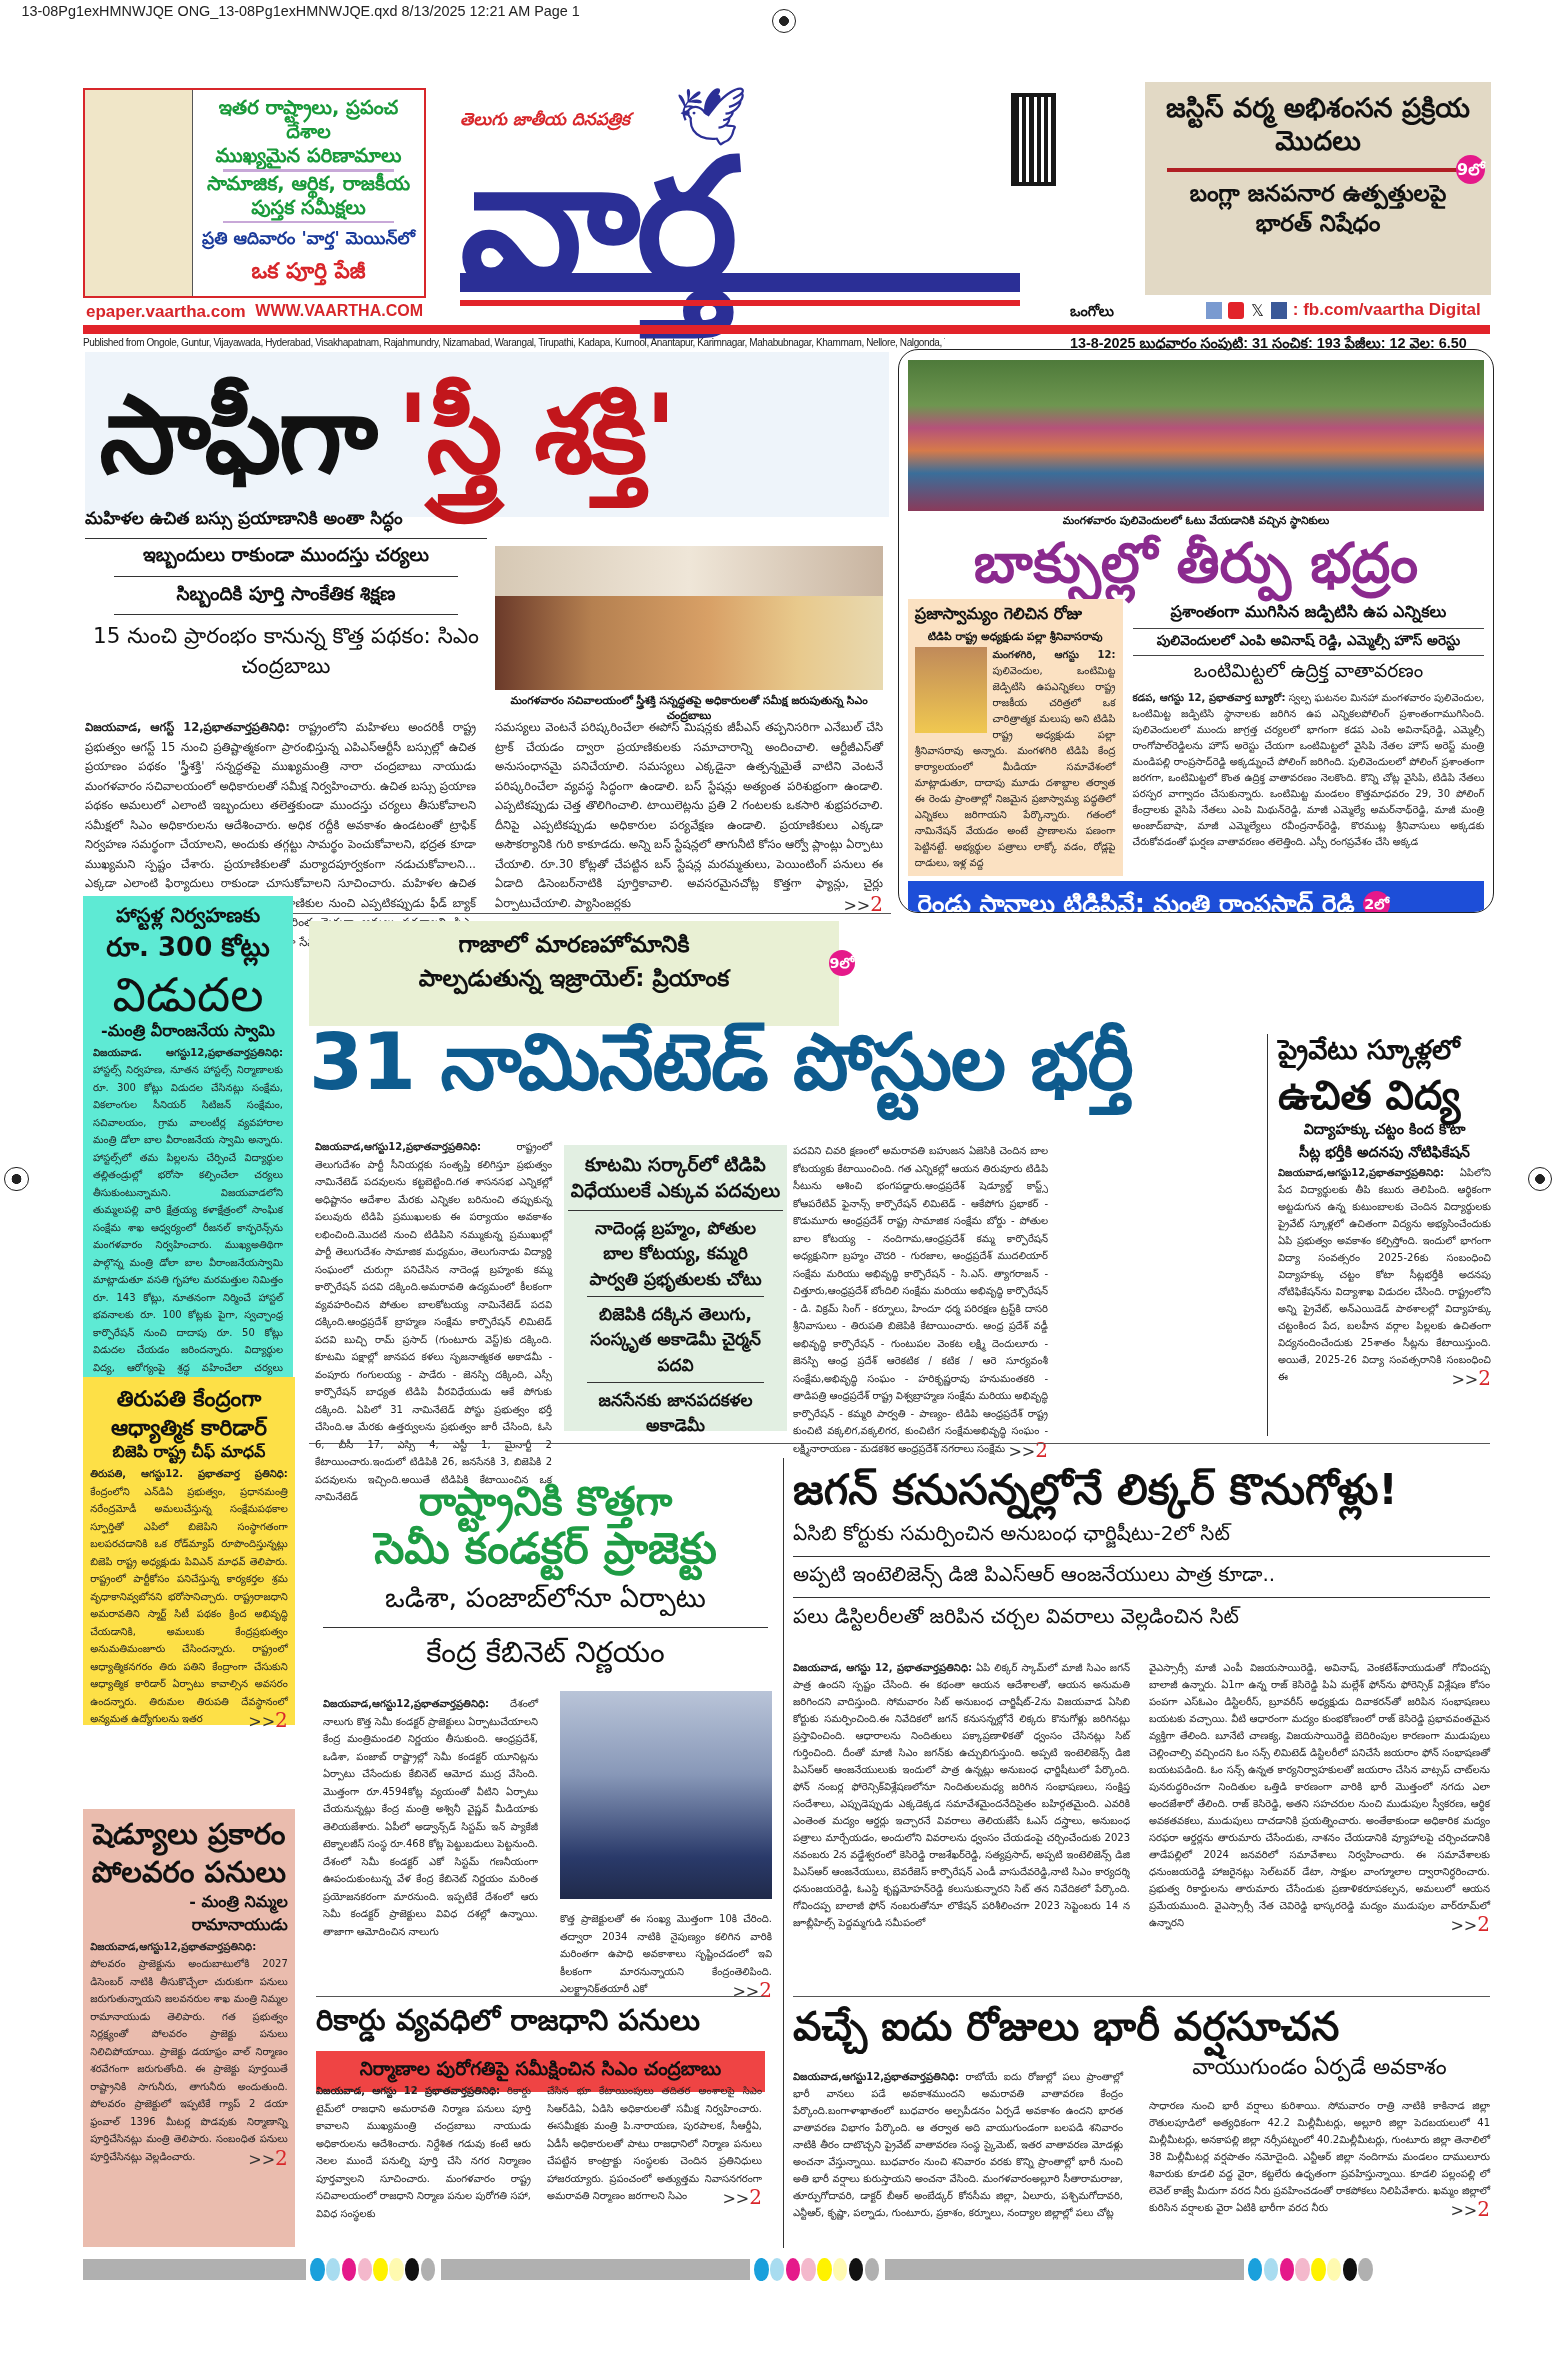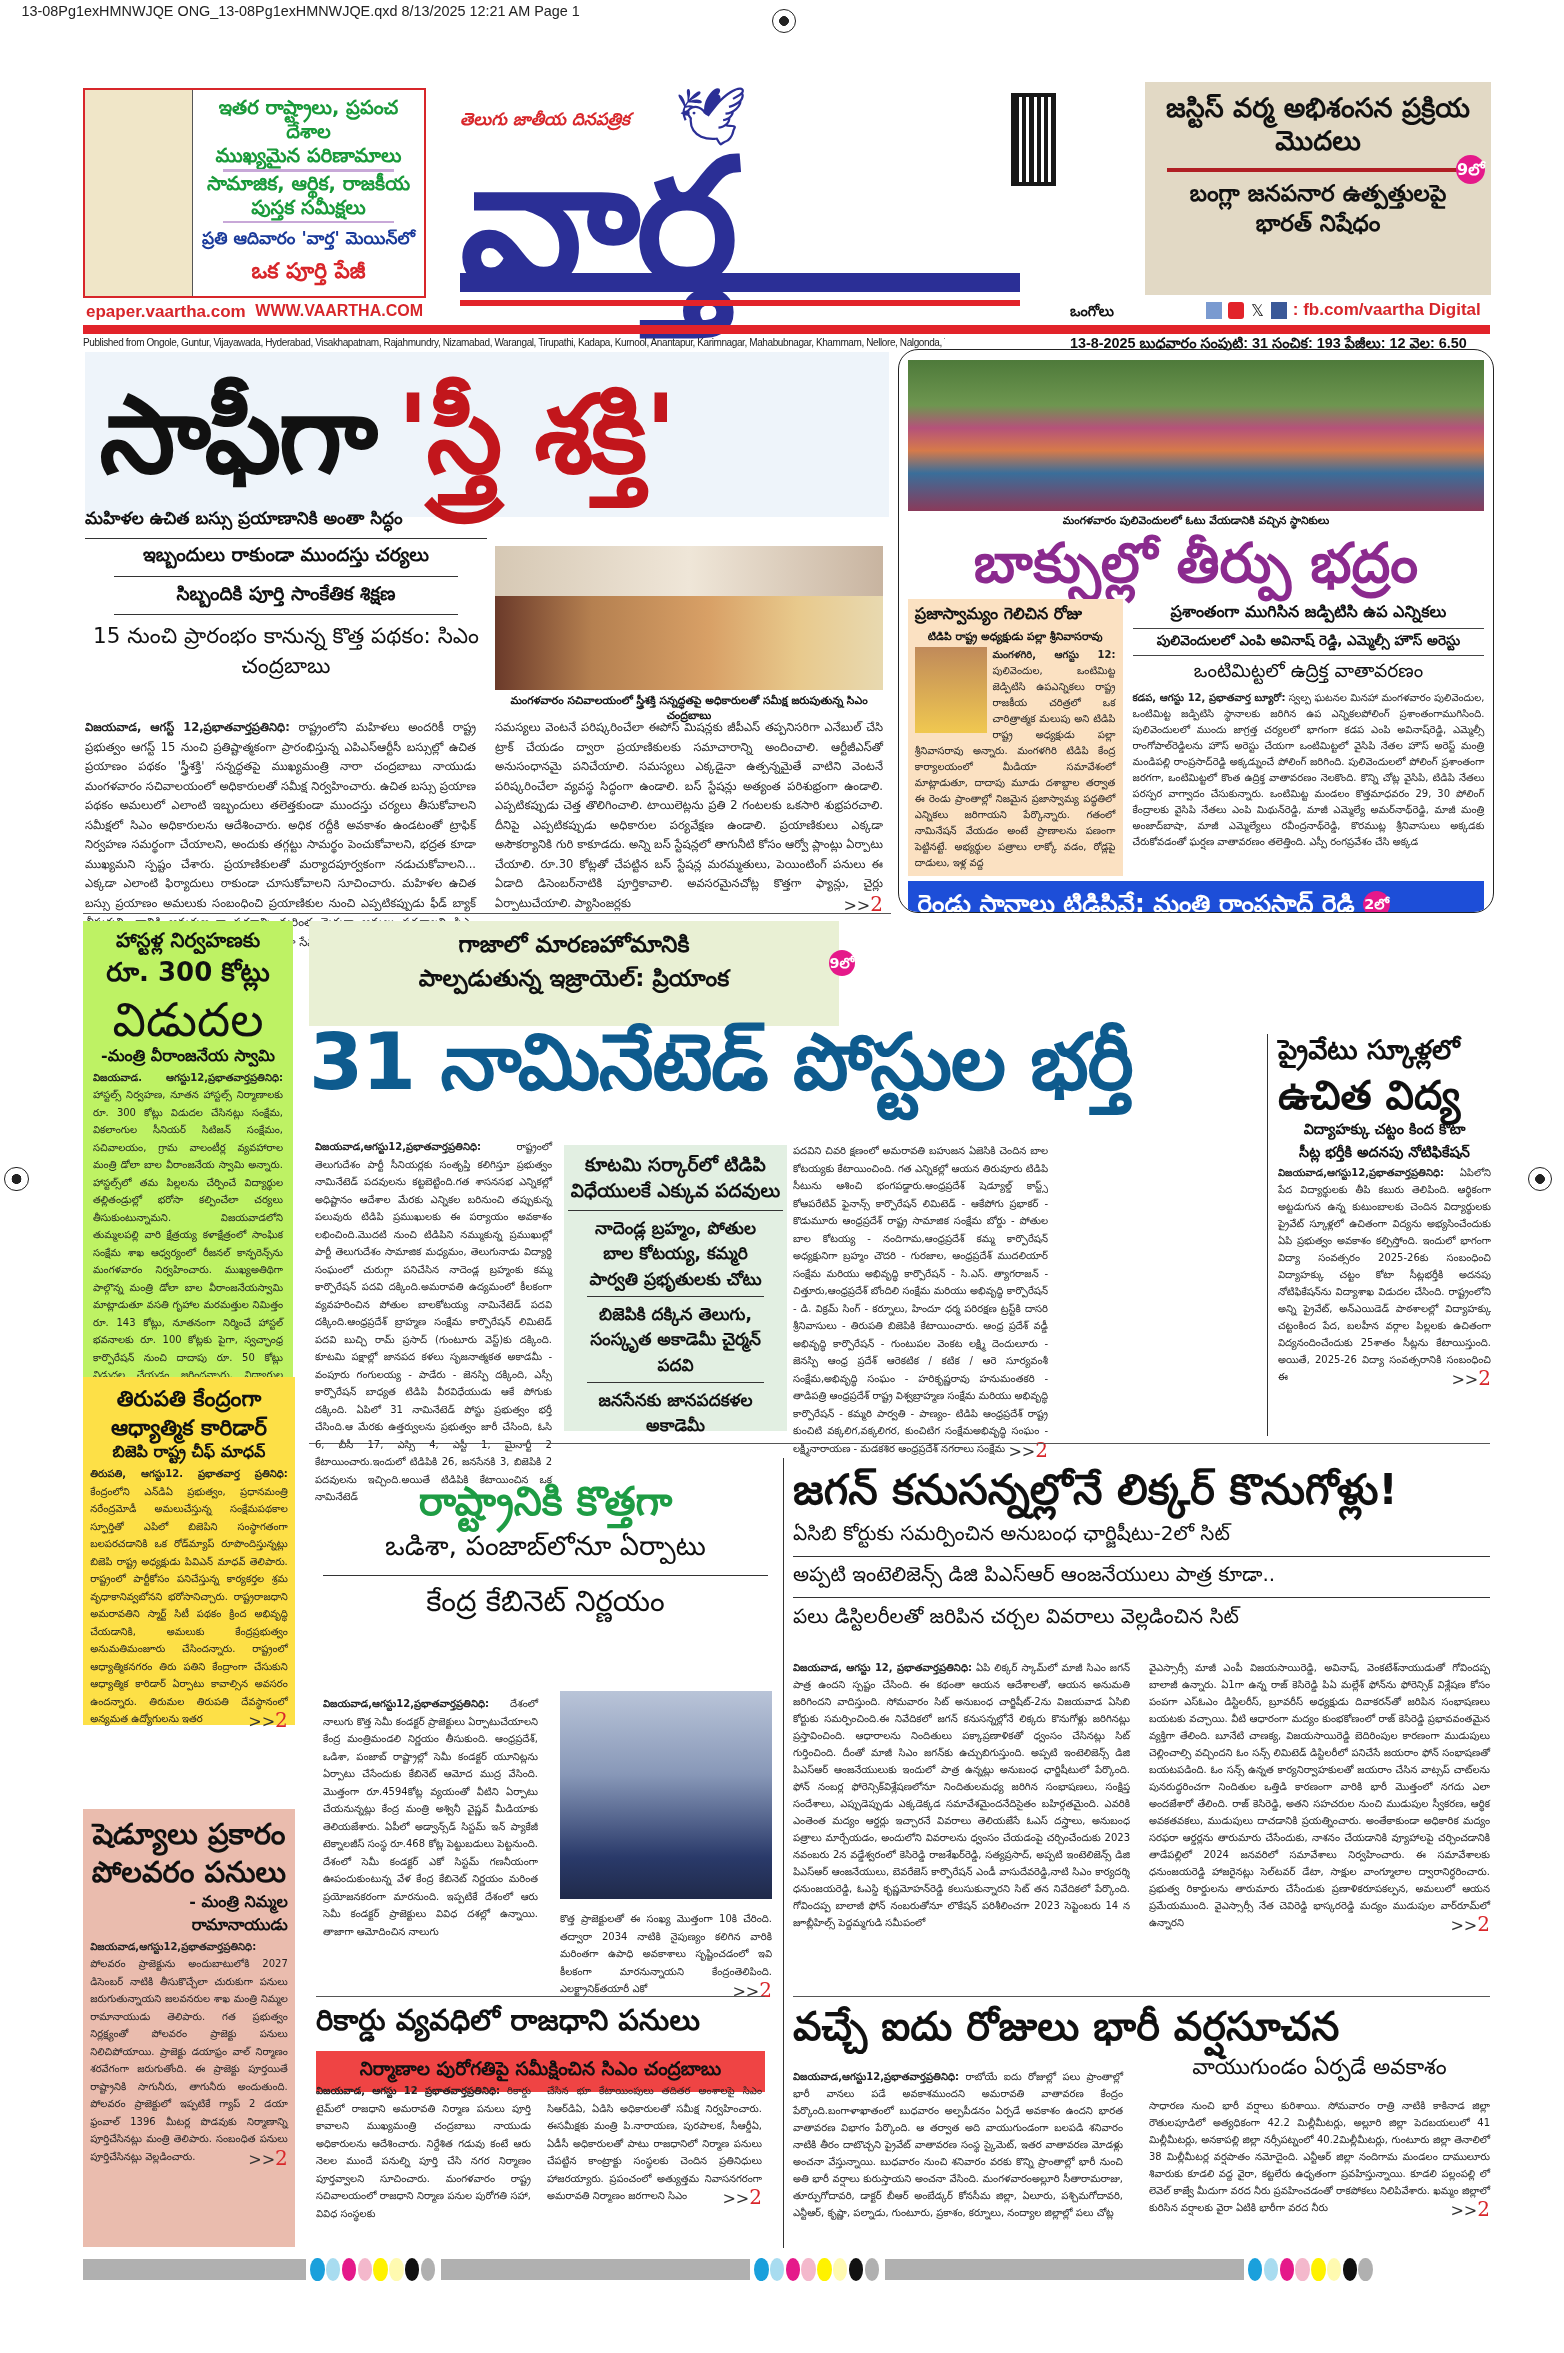--- a/index.html
+++ b/index.html
@@ -63,21 +63,21 @@
 .elec .side{width:215px;background:#fbe1c2;padding:4.3px 7.2px}
 .elec .side .h{font-size:16px;font-weight:bold}
 .elec .side .s{font-size:10.8px;font-weight:bold;text-align:center;margin:2.9px 0}
 .elec .side .ph{float:left;width:72px;height:86px;background:linear-gradient(180deg,#c08a5a,#f0c850);margin-right:5.7px}
 .elec .main{flex:1}
 .elec .main .h{font-size:16px;font-weight:bold;text-align:center;border-bottom:1.4px solid #444;padding:2.9px 0}
 .elec .main .h3{font-size:18.7px;text-align:center;padding:4.3px 0}
 .bluestrip{background:#1d4ed8;color:#fff;font-weight:bold;font-size:24.4px;padding:7.2px 10px;margin-top:5.7px;position:relative}
 .bluestrip .badge{display:inline-block;width:27px;height:27px;border-radius:50%;background:#e5198a;font-size:14.4px;text-align:center;line-height:27px;vertical-align:middle}
 
-.leftbox{left:83px;top:921px;width:210px;height:513px;background:#bef264;padding:7.2px 10px}
+.leftbox{left:83px;top:896px;width:210px;height:513px;background:#5eead4;padding:7.2px 10px}
 .leftbox .h1{font-size:20px;font-weight:bold;text-align:center}
 .leftbox .h2{font-size:26px;font-weight:bold;text-align:center}
 .leftbox .h3{font-size:47px;text-align:center;line-height:1.1}
 .leftbox .by{font-size:16px;font-weight:bold;text-align:center}
 .gaza{left:309px;top:921px;width:530px;height:105px;background:#e9f0d4;text-align:center;font-weight:bold;font-size:23px;line-height:1.5;padding-top:5.7px}
 .gaza .badge{position:absolute;right:-16px;top:29px;width:26px;height:26px;border-radius:50%;background:#e5198a;color:#fff;font-size:14.4px;line-height:26px}
 .nomhead{left:309px;top:1020px;width:926px;font-size:78px;font-weight:bold;color:#0e5b8e;line-height:1.1;white-space:nowrap;letter-spacing:-1.4px}
 .nom1{left:315px;top:1138px;width:237px}
 .nombox{left:564px;top:1145px;width:223px;height:286px;background:#e2efe2;text-align:center;padding:7.2px 4.3px}
 .nombox .a{font-size:18.7px;font-weight:bold;line-height:1.4;border-bottom:1.4px solid #333;padding-bottom:5.7px}
@@ -255,20 +255,21 @@
   <div class="body" style="font-size:10px;line-height:1.75"><b>తిరుపతి, ఆగస్టు12. ప్రభాతవార్త ప్రతినిధి:</b> <span>కేంద్రంలోని ఎన్‌డిఏ ప్రభుత్వం, ప్రధానమంత్రి నరేంద్రమోడీ అమలుచేస్తున్న సంక్షేమపథకాల స్ఫూర్తితో ఎపిలో బిజెపిని సంస్థాగతంగా బలపరచడానికి ఒక రోడ్‌మ్యాప్ రూపొందిస్తున్నట్లు బిజెపి రాష్ట్ర అధ్యక్షుడు పివిఎన్ మాధవ్ తెలిపారు. రాష్ట్రంలో పార్టీకోసం పనిచేస్తున్న కార్యకర్తల శ్రమ వృధాకానివ్వబోనని భరోసానిచ్చారు. రాష్ట్రరాజధాని అమరావతిని స్మార్ట్ సిటీ పథకం క్రింద అభివృద్ధి చేయడానికి, అమలుకు కేంద్రప్రభుత్వం అనుమతిమంజూరు చేసిందన్నారు. రాష్ట్రంలో ఆధ్యాత్మికనగరం తిరు పతిని కేంద్రాంగా చేసుకుని ఆధ్యాత్మిక కారిడార్ ఏర్పాటు కావాల్సిన అవసరం ఉందన్నారు. తిరుమల తిరుపతి దేవస్థానంలో అన్యమత ఉద్యోగులను ఇతర</span> <span class="more"><i>&gt;&gt;</i><span>2</span></span></div>
 </div>
 <div class="abs pol">
   <div class="h1">షెడ్యూలు ప్రకారం పోలవరం పనులు</div>
   <div class="h2">- మంత్రి నిమ్మల రామానాయుడు</div>
   <div class="body" style="font-size:10px;line-height:1.75"><b>విజయవాడ,ఆగస్టు12,ప్రభాతవార్తప్రతినిధి:</b> <span>పోలవరం ప్రాజెక్టును అందుబాటులోకి 2027 డిసెంబర్ నాటికి తీసుకొచ్చేలా చురుకుగా పనులు జరుగుతున్నాయని జలవనరుల శాఖ మంత్రి నిమ్మల రామానాయుడు తెలిపారు. గత ప్రభుత్వం నిర్లక్ష్యంతో పోలవరం ప్రాజెక్టు పనులు నిలిచిపోయాయి. ప్రాజెక్టు డయాఫ్రం వాల్ నిర్మాణం శరవేగంగా జరుగుతోంది. ఈ ప్రాజెక్టు పూర్తయితే రాష్ట్రానికి సాగునీరు, తాగునీరు అందుతుంది. పోలవరం ప్రాజెక్టులో ఇప్పటికే గ్యాప్ 2 డయా ఫ్రంవాల్ 1396 మీటర్ల పొడవుకు నిర్మాణాన్ని పూర్తిచేసినట్లు మంత్రి తెలిపారు. సంబంధిత పనులు పూర్తిచేసినట్లు వెల్లడించారు.</span> <span class="more"><i>&gt;&gt;</i><span>2</span></span></div>
 </div>
 
 <div class="abs semi">
   <div class="g1">రాష్ట్రానికి కొత్తగా</div>
+  <div class="g2">సెమీ కండక్టర్ ప్రాజెక్టు</div>
   <div class="s1">ఒడిశా, పంజాబ్‌లోనూ ఏర్పాటు</div>
   <div class="s2">కేంద్ర కేబినెట్ నిర్ణయం</div>
 </div>
 <div class="abs body semitxt" style="font-size:10px;line-height:1.75"><b>విజయవాడ,ఆగస్టు12,ప్రభాతవార్తప్రతినిధి:</b> <span>దేశంలో నాలుగు కొత్త సెమీ కండక్టర్ ప్రాజెక్టులు ఏర్పాటుచేయాలని కేంద్ర మంత్రిమండలి నిర్ణయం తీసుకుంది. ఆంధ్రప్రదేశ్, ఒడిశా, పంజాబ్ రాష్ట్రాల్లో సెమీ కండక్టర్ యూనిట్లను ఏర్పాటు చేసేందుకు కేబినెట్ ఆమోద ముద్ర వేసింది. మొత్తంగా రూ.4594కోట్ల వ్యయంతో వీటిని ఏర్పాటు చేయనున్నట్లు కేంద్ర మంత్రి అశ్వినీ వైష్ణవ్ మీడియాకు తెలియజేశారు. ఏపీలో అడ్వాన్స్‌డ్ సిస్టమ్ ఇన్ ప్యాకేజీ టెక్నాలజీస్ సంస్థ రూ.468 కోట్ల పెట్టుబడులు పెట్టనుంది. దేశంలో సెమీ కండక్టర్ ఎకో సిస్టమ్ గణనీయంగా ఊపందుకుంటున్న వేళ కేంద్ర కేబినెట్ నిర్ణయం మరింత ప్రయోజనకరంగా మారనుంది. ఇప్పటికే దేశంలో ఆరు సెమీ కండక్టర్ ప్రాజెక్టులు వివిధ దశల్లో ఉన్నాయి. తాజాగా ఆమోదించిన నాలుగు</span></div>
 <div class="abs semiphoto"></div>
 <div class="abs body semitxt2" style="font-size:10px;line-height:1.75"><span>కొత్త ప్రాజెక్టులతో ఈ సంఖ్య మొత్తంగా 10కి చేరింది. తద్వారా 2034 నాటికి నైపుణ్యం కలిగిన వారికి మరింతగా ఉపాధి అవకాశాలు సృష్టించడంలో ఇవి కీలకంగా మారనున్నాయని కేంద్రంతెలిపింది. ఎలక్ట్రానిక్‌తయారీ ఎకో</span> <span class="more"><i>&gt;&gt;</i><span>2</span></span></div>
 
 <div class="abs vline" style="left:783px;top:1458px;height:790px"></div>
 <div class="abs liq">
   <div class="h1">జగన్ కనుసన్నల్లోనే లిక్కర్ కొనుగోళ్లు!</div>

